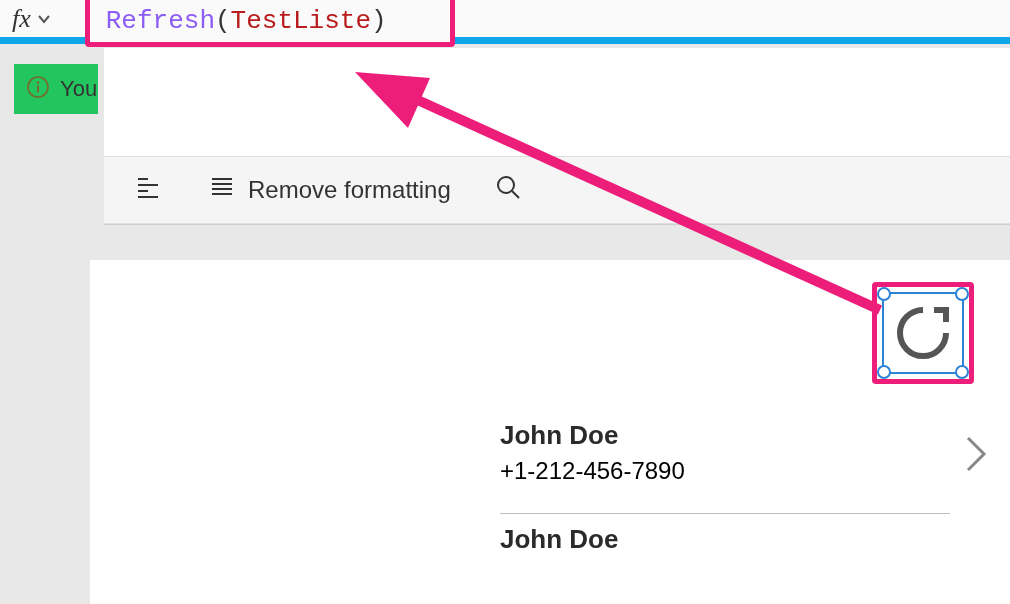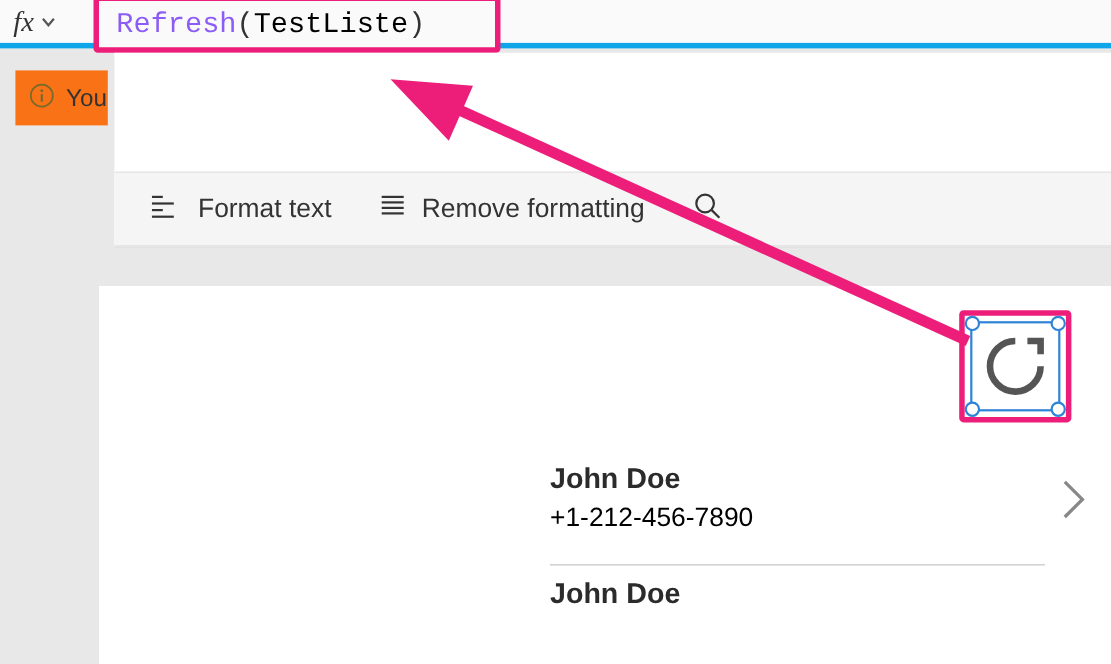--- a/index.html
+++ b/index.html
@@ -6,21 +6,21 @@
     body {
       font-family: "Segoe UI", -apple-system, sans-serif;
       background: #e8e8e8;
       width: 1010px;
       height: 604px;
       overflow: hidden;
       position: relative;
     }
     .formula-bar {
       background: #fafafa;
-      border-bottom: 5px solid #0ea5e9;
+      border-bottom: 7px solid #0ea5e9;
       display: flex;
       align-items: center;
       height: 44px;
       position: relative;
       z-index: 2;
     }
     .fx-label {
       font-style: italic;
       font-family: "Times New Roman", serif;
       font-size: 26px;
@@ -45,25 +45,25 @@
       min-width: 370px;
       background: #fafafa;
       position: relative;
       top: 2px;
     }
     .formula-code {
       font-family: Consolas, "Courier New", monospace;
       font-size: 26px;
     }
     .code-fn { color: #8b5cf6; }
-    .code-arg { color: #000000; }
+    .code-arg { color: #b91c1c; }
     .code-paren { color: #333; }
 
     .info-banner {
-      background: #f97316;
+      background: #22c55e;
       margin-top: 20px;
       margin-left: 14px;
       height: 50px;
       display: flex;
       align-items: center;
       padding: 0 12px;
       width: 84px;
       overflow: hidden;
     }
     .info-icon { margin-right: 10px; }
@@ -210,21 +210,20 @@
   <div class="toolbar-row">
     <div class="toolbar-btn">
       <span>
         <svg width="28" height="24" viewBox="0 0 28 24">
           <rect x="0" y="3" width="10" height="2" fill="#333"></rect>
           <rect x="0" y="9" width="20" height="2" fill="#333"></rect>
           <rect x="0" y="15" width="10" height="2" fill="#333"></rect>
           <rect x="0" y="21" width="20" height="2" fill="#333"></rect>
         </svg>
       </span>
-      <span>Format text</span>
     </div>
     <div class="toolbar-btn">
       <span>
         <svg width="24" height="24" viewBox="0 0 24 24">
           <rect x="2" y="3" width="20" height="2" fill="#333"></rect>
           <rect x="2" y="8" width="20" height="2" fill="#333"></rect>
           <rect x="2" y="13" width="20" height="2" fill="#333"></rect>
           <rect x="2" y="18" width="20" height="2" fill="#333"></rect>
         </svg>
       </span>

